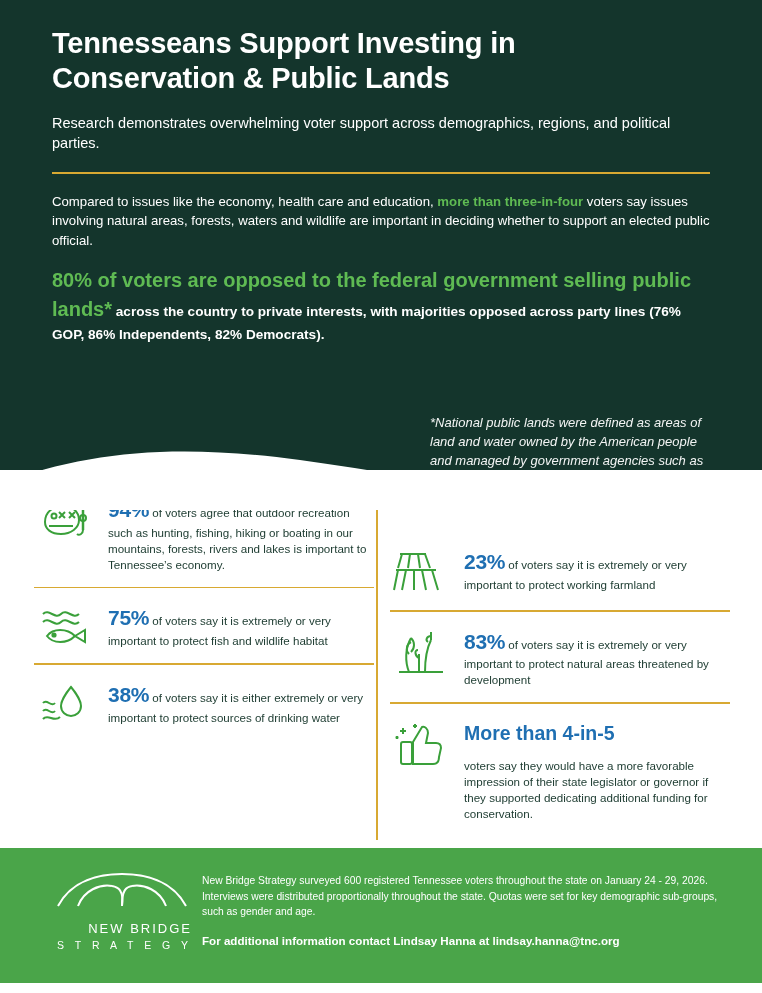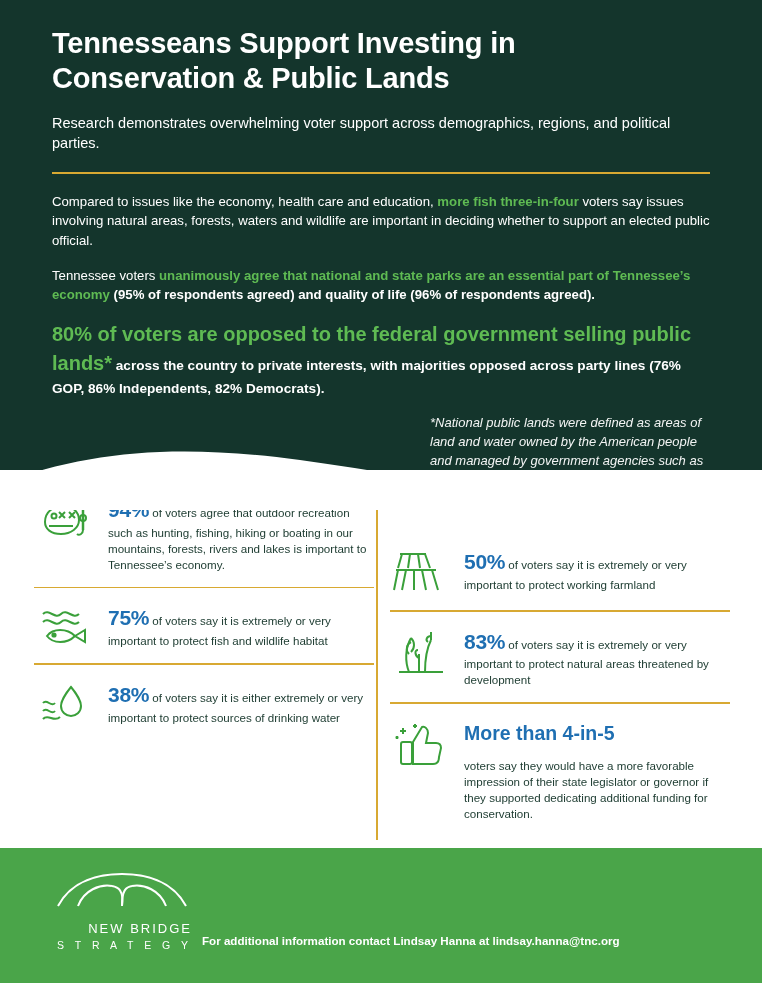--- a/index.html
+++ b/index.html
@@ -203,26 +203,23 @@
   <div class="top">
     <div class="top-inner">
       <div class="headline">
         <span>Tennesseans Support Investing in</span><br>
         <span>Conservation &amp; Public Lands</span>
       </div>
       <div class="subhead">Research demonstrates overwhelming voter support across demographics,  regions, and political parties.</div>
       <div class="rule"></div>
 
       <div class="para">
-        <span>Compared to issues like the economy, health care and education, </span><span class="g">more fish three-in-four</span><span> voters say issues involving natural areas, forests, waters and wildlife are important in deciding whether to support an elected public official.</span>
-      </div>
-
-      <div class="para">
-        <span>Tennessee voters </span><span class="g">unanimously agree that national and state parks are an essential part of Tennessee’s economy</span><span class="b"> (95% of respondents agreed) and quality of life (96% of respondents agreed).</span>
-      </div>
+        <span>Compared to issues like the economy, health care and education, </span><span class="g">more than three-in-four</span><span> voters say issues involving natural areas, forests, waters and wildlife are important in deciding whether to support an elected public official.</span>
+      </div>
+
 
       <div class="para para-3">
         <span class="big-green">80% of voters are opposed to the federal government selling public lands*</span><span class="b"> across the country to private interests, with majorities opposed across party lines (76% GOP, 86% Independents, 82% Democrats).</span>
       </div>
     </div>
 
     <div class="footnote">*National public lands were defined as areas of land and water owned by the American people and managed by government agencies such as the National Park Service, U.S. Forest Service, U.S. Fish and Wildlife Service, and Bureau of Land Management.</div>
   </div>
 
   <svg class="wave" viewBox="0 0 762 70" preserveAspectRatio="none">
@@ -300,21 +297,21 @@
           <svg width="58" height="48" viewBox="0 0 58 48">
             <g fill="none" stroke="#3aa03a" stroke-width="2">
               <path d="M8,6 L34,6"></path>
               <path d="M10,6 L6,20 M18,6 L16,20 M26,6 L28,20 M33,6 L38,20"></path>
               <path d="M4,22 L44,22"></path>
               <path d="M6,22 L2,42 M14,22 L10,42 M22,22 L22,42 M30,22 L34,42 M40,22 L46,42"></path>
             </g>
           </svg>
         </div>
         <div class="text">
-          <span class="pct">50%</span><span> of voters say it is extremely or very important to protect working farmland</span>
+          <span class="pct">23%</span><span> of voters say it is extremely or very important to protect working farmland</span>
         </div>
       </div>
 
       <div class="hr-gold"></div>
 
       <div class="stat">
         <div class="icon">
           <svg width="52" height="50" viewBox="0 0 52 50">
             <g fill="none" stroke="#3aa03a" stroke-width="2">
               <path d="M14,44 C10,34 10,20 16,10"></path>
@@ -362,17 +359,18 @@
           <path d="M6,36 C20,10 48,4 70,4 C92,4 120,10 134,36"></path>
           <path d="M26,36 C32,20 48,14 60,16"></path>
           <path d="M114,36 C108,20 92,14 80,16"></path>
           <path d="M60,16 C66,17 72,20 70,36"></path>
           <path d="M80,16 C74,17 70,20 70,36"></path>
         </g>
       </svg>
       <div class="logo-name">NEW BRIDGE</div>
       <div class="logo-sub">S T R A T E G Y</div>
     </div>
+    <div class="foot-text">New Bridge Strategy surveyed 600 registered Tennessee voters throughout the state on January 24 - 29, 2026.  Interviews were distributed proportionally throughout the state. Quotas were set for key demographic sub-groups, such as gender and age.</div>
     <div class="foot-contact">For additional information contact Lindsay Hanna at lindsay.hanna@tnc.org</div>
   </div>
 
   <div class="white-strip"></div>
 </div>
 
 </body></html>

